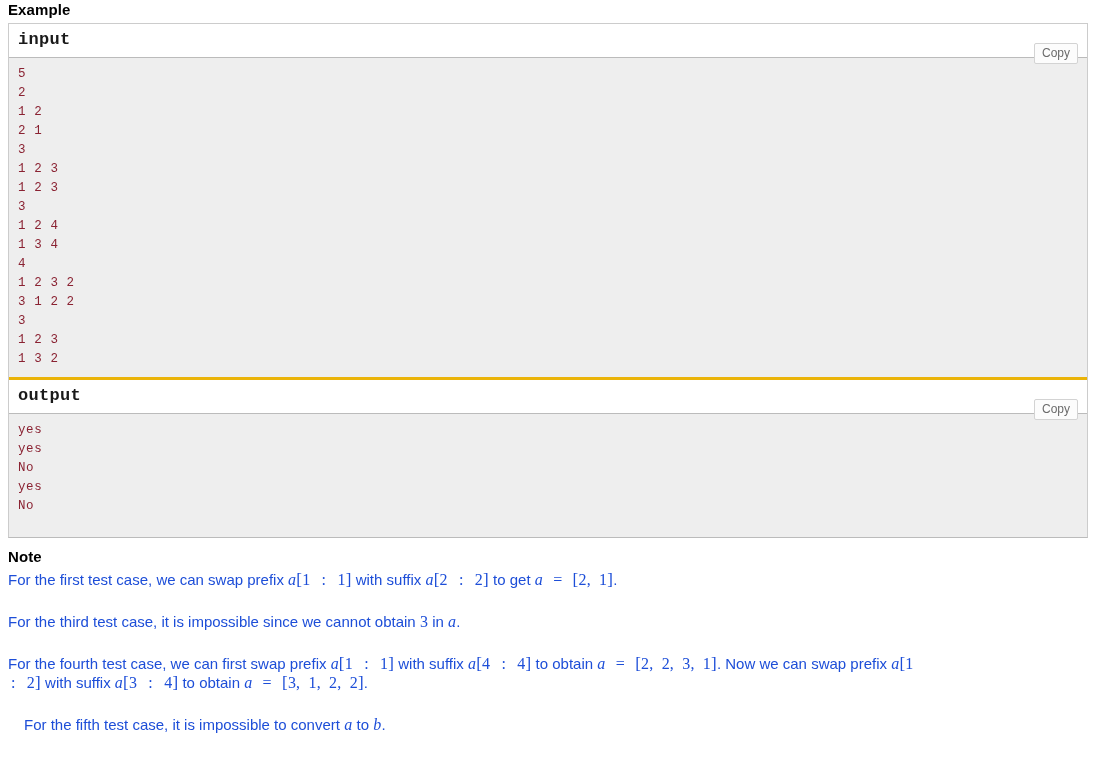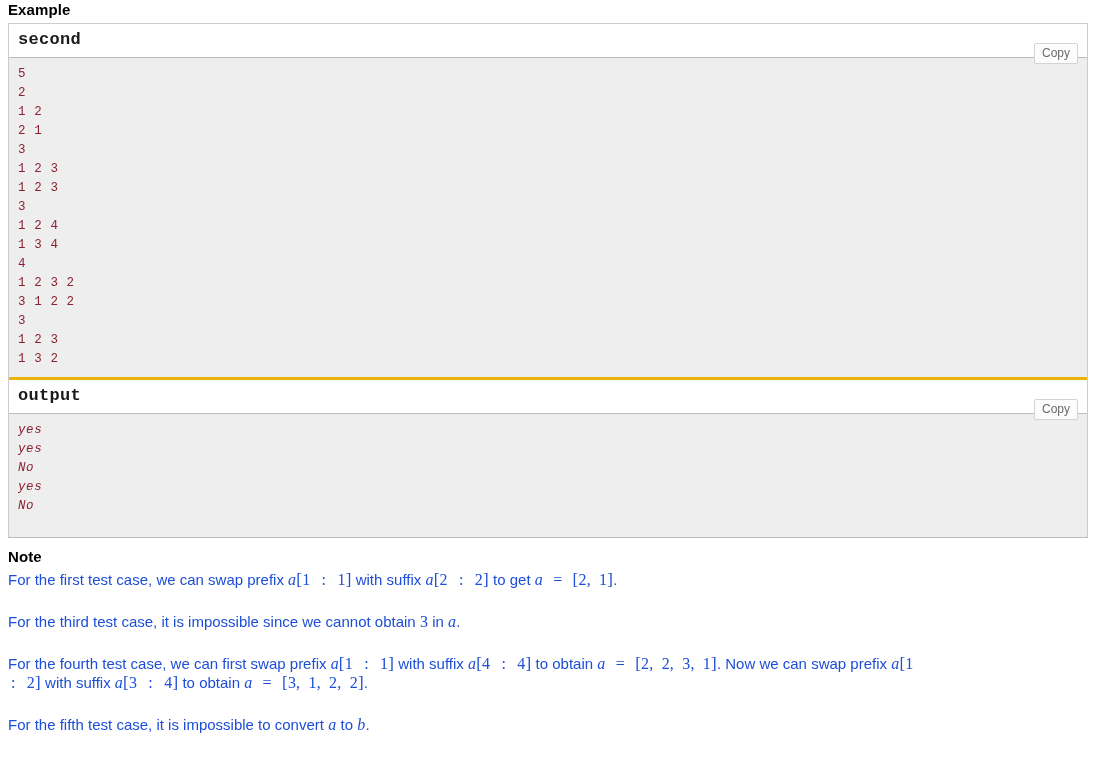--- a/index.html
+++ b/index.html
@@ -74,34 +74,34 @@
     background: #eeeeee;
     padding: 7px 10px 8px 9px;
     font-family: "Liberation Mono", monospace;
     font-size: 12.5px;
     line-height: 19px;
     color: #8a2232;
     white-space: pre;
     letter-spacing: 0.6px;
   }
   .io-body.input-body { min-height: 298px; }
-  .io-body.output-body { min-height: 108px; font-style: italic; }
+  .io-body.output-body { min-height: 108px; }
   .io-line { display: block; height: 19px; }
 
   
   .note {
     margin-top: 9px;
   }
   .note p {
     font-size: 15px;
     line-height: 19px;
     margin: 0 0 23px 0;
     color: #1d4ed8;
   }
-  .note p:last-child { margin-bottom: 0; }
+  .note p:last-child { margin-bottom: 0; margin-left: 16px; }
 
   
   .mj {
     font-family: "Liberation Serif", "DejaVu Serif", serif;
     font-style: italic;
     font-size: 16px;
     letter-spacing: 0.2px;
   }
   .mj .num, .mj .br, .mj .op {
     font-style: normal;
@@ -123,21 +123,21 @@
 <body>
 
 <div class="page">
 
   <h2 class="section-title">Example</h2>
 
   <div class="sample-tests">
 
     <div class="sample-block">
       <div class="io-header">
-        <span class="io-title">second</span>
+        <span class="io-title">input</span>
         <span class="copy-btn">Copy</span>
       </div>
       <div class="io-body input-body"><span class="io-line">5</span><span class="io-line">2</span><span class="io-line">1 2</span><span class="io-line">2 1</span><span class="io-line">3</span><span class="io-line">1 2 3</span><span class="io-line">1 2 3</span><span class="io-line">3</span><span class="io-line">1 2 4</span><span class="io-line">1 3 4</span><span class="io-line">4</span><span class="io-line">1 2 3 2</span><span class="io-line">3 1 2 2</span><span class="io-line">3</span><span class="io-line">1 2 3</span><span class="io-line">1 3 2</span></div>
     </div>
 
     <div class="sample-block">
       <div class="io-header">
         <span class="io-title">output</span>
         <span class="copy-btn">Copy</span>
       </div>

